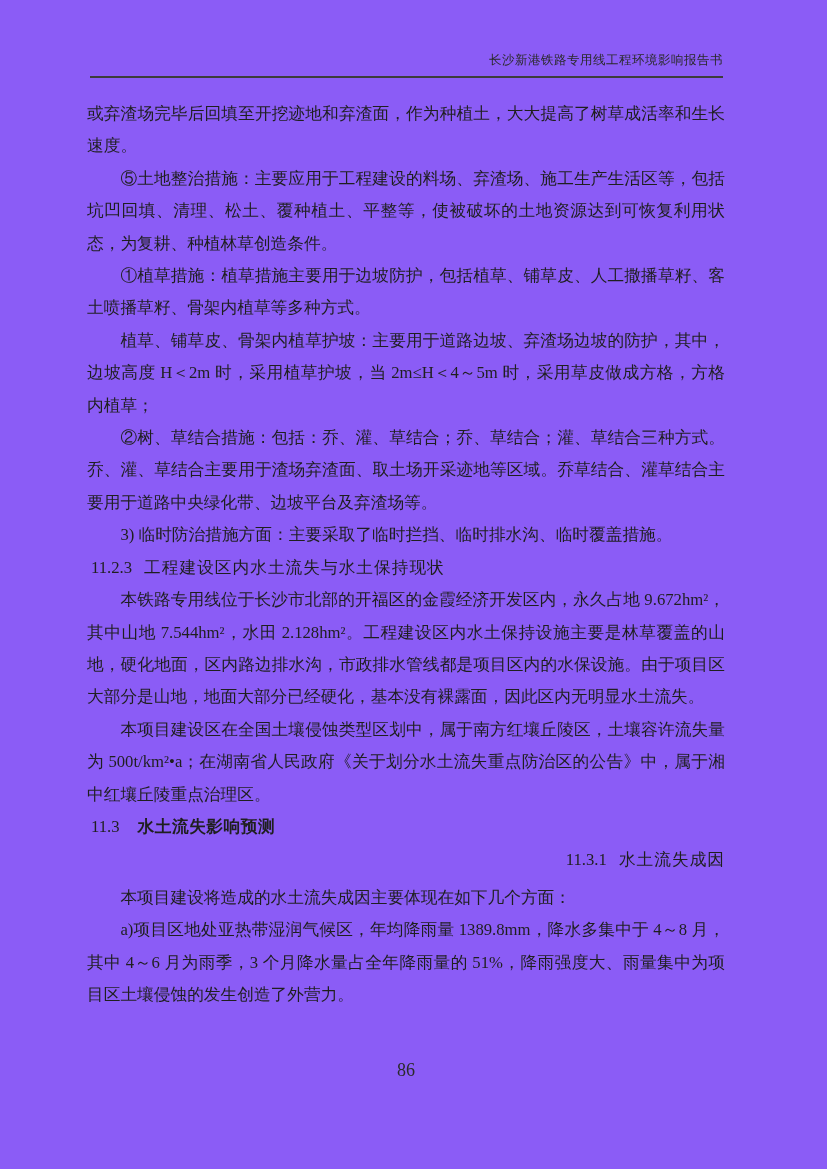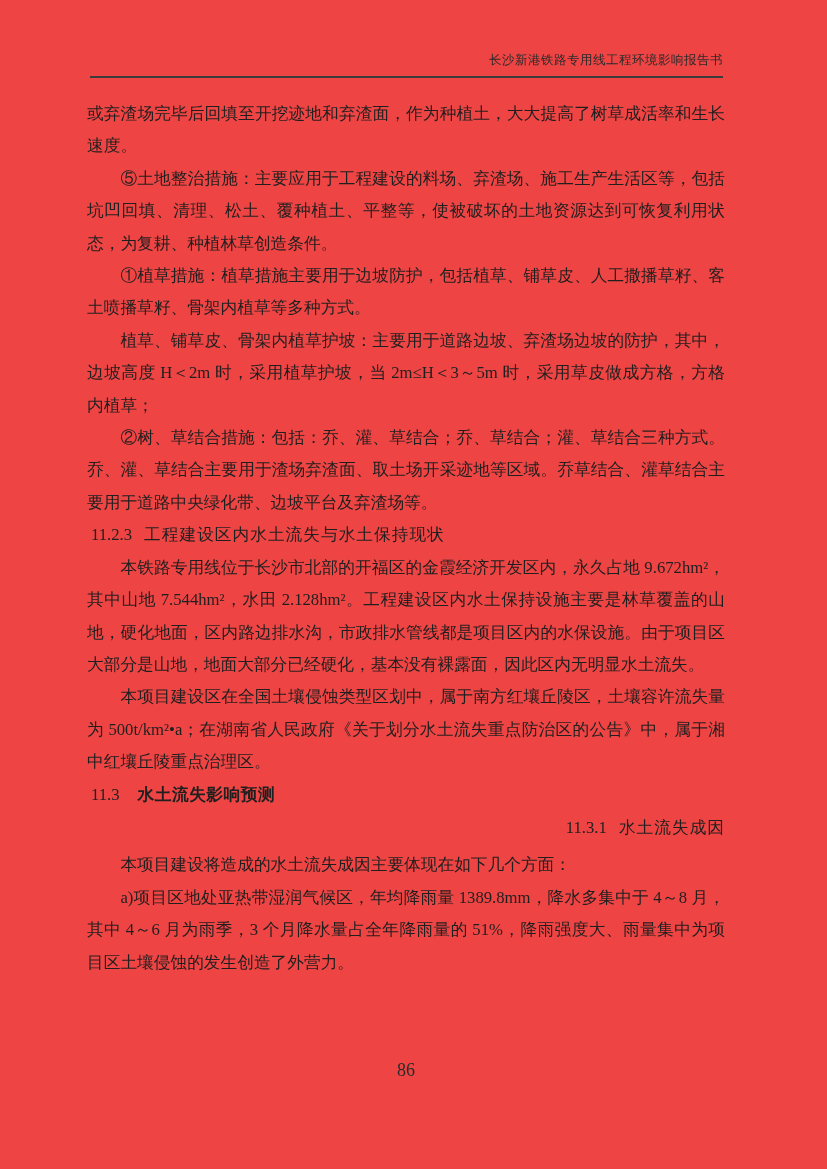--- a/index.html
+++ b/index.html
@@ -4,21 +4,21 @@
 <style>
   html, body {
     margin: 0;
     padding: 0;
     background: #ffffff;
   }
   .page {
     position: relative;
     width: 827px;
     height: 1169px;
-    background: #ef4444;
+    background: #8b5cf6;
     font-family: "Liberation Serif", "DejaVu Serif", serif;
     color: #1f1f1f;
     overflow: hidden;
   }
   .doc-header {
     position: absolute;
     top: 52px;
     left: 90px;
     width: 633px;
     text-align: right;
@@ -101,24 +101,25 @@
 
   <div class="content">
 
     <p class="no-indent">或弃渣场完毕后回填至开挖迹地和弃渣面，作为种植土，大大提高了树草成活率和生长速度。</p>
 
     <p>⑤土地整治措施：主要应用于工程建设的料场、弃渣场、施工生产生活区等，包括坑凹回填、清理、松土、覆种植土、平整等，使被破坏的土地资源达到可恢复利用状态，为复耕、种植林草创造条件。</p>
 
 
     <p>①植草措施：植草措施主要用于边坡防护，包括植草、铺草皮、人工撒播草籽、客土喷播草籽、骨架内植草等多种方式。</p>
 
-    <p>植草、铺草皮、骨架内植草护坡：主要用于道路边坡、弃渣场边坡的防护，其中，边坡高度 H＜2m 时，采用植草护坡，当 2m≤H＜3～5m 时，采用草皮做成方格，方格内植草；</p>
+    <p>植草、铺草皮、骨架内植草护坡：主要用于道路边坡、弃渣场边坡的防护，其中，边坡高度 H＜2m 时，采用植草护坡，当 2m≤H＜4～5m 时，采用草皮做成方格，方格内植草；</p>
 
     <p>②树、草结合措施：包括：乔、灌、草结合；乔、草结合；灌、草结合三种方式。乔、灌、草结合主要用于渣场弃渣面、取土场开采迹地等区域。乔草结合、灌草结合主要用于道路中央绿化带、边坡平台及弃渣场等。</p>
 
+    <p>3)  临时防治措施方面：主要采取了临时拦挡、临时排水沟、临时覆盖措施。</p>
 
     <h3 class="heading3"><span class="h-num">11.2.3</span><span class="h-title">工程建设区内水土流失与水土保持现状</span></h3>
 
     <p>本铁路专用线位于长沙市北部的开福区的金霞经济开发区内，永久占地 9.672hm²，其中山地 7.544hm²，水田 2.128hm²。工程建设区内水土保持设施主要是林草覆盖的山地，硬化地面，区内路边排水沟，市政排水管线都是项目区内的水保设施。由于项目区大部分是山地，地面大部分已经硬化，基本没有裸露面，因此区内无明显水土流失。</p>
 
     <p>本项目建设区在全国土壤侵蚀类型区划中，属于南方红壤丘陵区，土壤容许流失量为 500t/km²•a；在湖南省人民政府《关于划分水土流失重点防治区的公告》中，属于湘中红壤丘陵重点治理区。</p>
 
     <h2 class="heading2"><span class="h-num">11.3</span><span class="h-title">水土流失影响预测</span></h2>
 
     <h3 class="heading3 extra-gap-after"><span class="h-num">11.3.1</span><span class="h-title">水土流失成因</span></h3>

